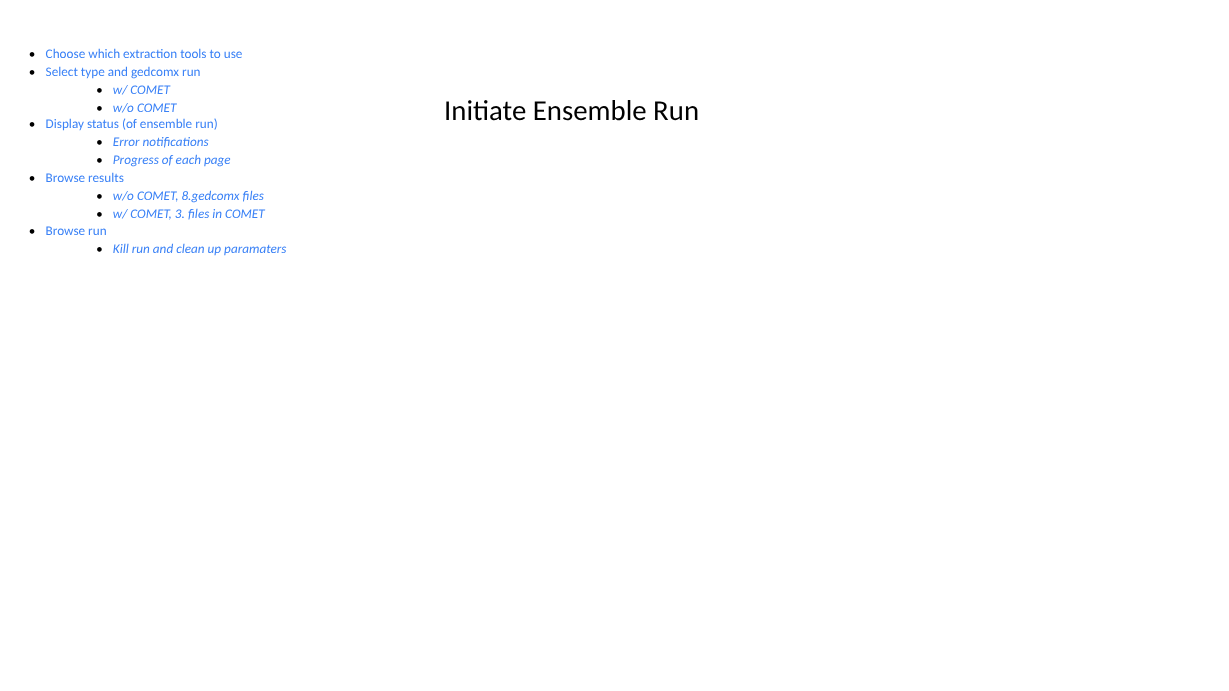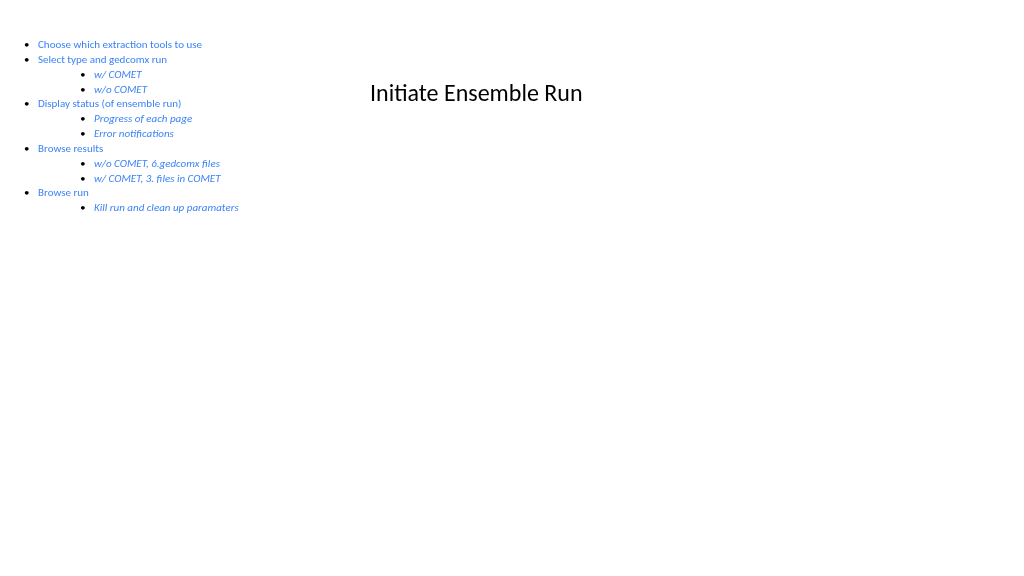--- a/index.html
+++ b/index.html
@@ -69,27 +69,27 @@
   <ul>
     <li><span>Choose which extraction tools to use</span></li>
     <li><span>Select type and gedcomx run</span>
       <ul>
         <li><span>w/ COMET</span></li>
         <li><span>w/o COMET</span></li>
       </ul>
     </li>
     <li><span>Display status (of ensemble run)</span>
       <ul>
+        <li><span>Error notifications</span></li>
         <li><span>Progress of each page</span></li>
-        <li><span>Error notifications</span></li>
       </ul>
     </li>
     <li><span>Browse results</span>
       <ul>
-        <li><span>w/o COMET, 6.gedcomx files</span></li>
+        <li><span>w/o COMET, 8.gedcomx files</span></li>
         <li><span>w/ COMET, 3. files in COMET</span></li>
       </ul>
     </li>
     <li><span>Browse run</span>
       <ul>
         <li><span>Kill run and clean up paramaters</span></li>
       </ul>
     </li>
   </ul>
 </div>

